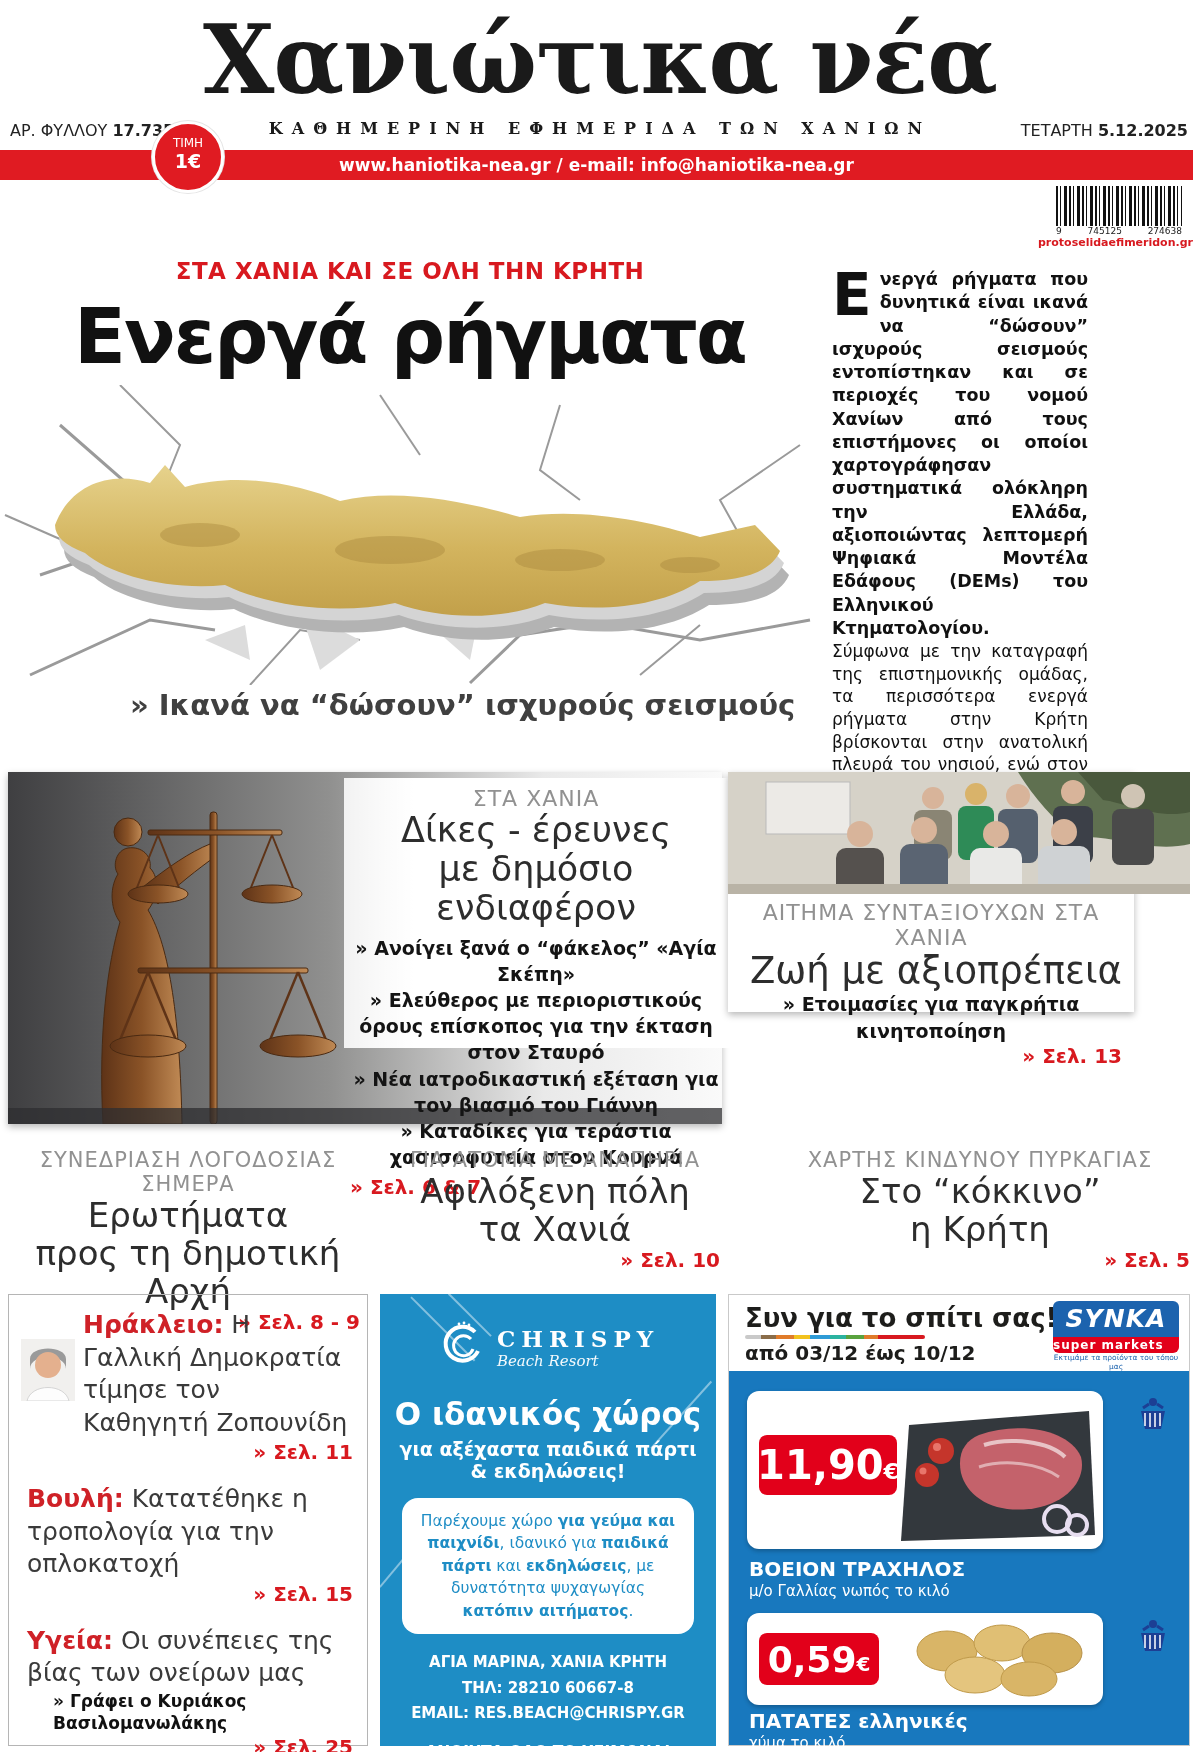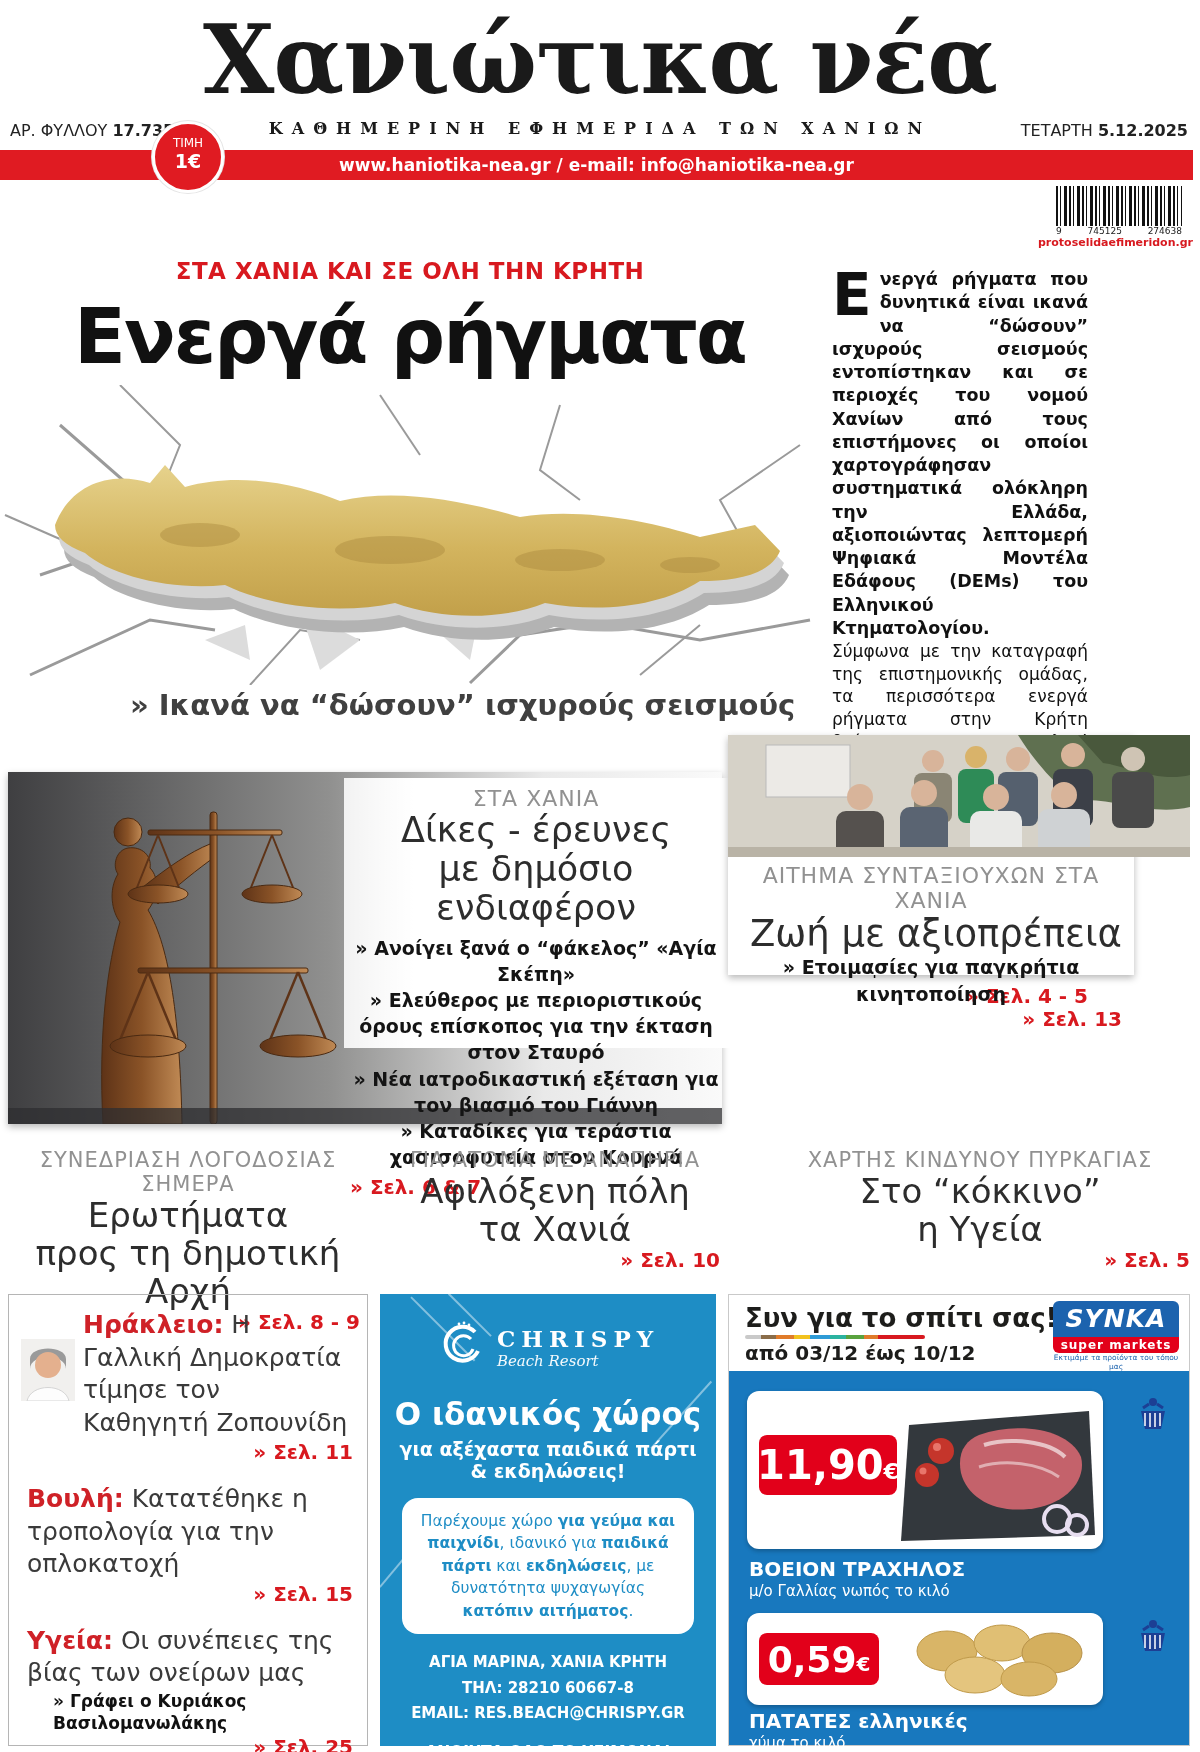--- a/index.html
+++ b/index.html
@@ -46,21 +46,21 @@
   .sy-head{font-weight:800;font-size:26px;color:#1d1d1b;}
   .sy-dates{font-weight:bold;font-size:20px;color:#1d1d1b;}
   .sy-line{height:4px;border-radius:2px;background:linear-gradient(90deg,#c9c9c9 0 9%,#8a6d4a 9% 17%,#e07b2a 17% 27%,#f2c21e 27% 36%,#2e9bd6 36% 47%,#2bb3a0 47% 56%,#59a33e 56% 66%,#e07b2a 66% 74%,#d8191f 74% 100%);}
   .sy-card{background:#fff;border-radius:12px;box-shadow:0 2px 4px rgba(0,0,0,.25);}
   .sy-badge{background:#e2001a;color:#fff;font-weight:800;border-radius:8px;display:flex;align-items:center;justify-content:center;}
   .sy-caption{color:#fff;line-height:1.25;}
   .sy-caption .nm{font-weight:bold;font-size:20px;}
   .sy-caption .ds{font-size:15px;}
   .sy-logo-top{background:#1c63ae;color:#fff;font-weight:800;font-style:italic;text-align:center;
                border-radius:6px 6px 0 0;font-size:25px;letter-spacing:1px;line-height:36px;}
-  .sy-logo-red{background:#e2001a;color:#fff;text-align:center;font-size:12px;font-weight:bold;
+  .sy-logo-red{background:#e2001a;color:#fff;font-size:12px;font-weight:bold;
                border-radius:0 0 6px 6px;line-height:16px;letter-spacing:1px;}
   .sy-tag{color:#1c63ae;font-size:7.5px;text-align:center;}
 </style>
 </head>
 <body>
 
 <div id="page">
 
   <div class="abs" style="left:0;top:0;width:1200px;height:240px;">
     <div class="abs mast-title" style="left:0;right:0;top:6px;text-align:center;">Χανιώτικα νέα</div>
@@ -182,21 +182,21 @@
       <div class="hl-light" style="font-size:35px;">Δίκες - έρευνες</div>
       <div class="hl-light" style="font-size:35px;">με δημόσιο ενδιαφέρον</div>
       <div class="bullets" style="margin-top:6px;">» Ανοίγει ξανά ο “φάκελος” «Αγία Σκέπη»</div>
       <div class="bullets">» Ελεύθερος με περιοριστικούς όρους επίσκοπος για την έκταση στον Σταυρό</div>
       <div class="bullets">» Νέα ιατροδικαστική εξέταση για τον βιασμό του Γιάννη</div>
       <div class="bullets">» Καταδίκες για τεράστια χασισοφυτεία στον Κουρνά</div>
       <div class="pageref" style="margin-top:4px;">» Σελ. 6 &amp; 7</div>
     </div>
   </div>
 
-  <div class="abs card" style="left:728px;top:735px;width:406px;height:240px;">
+  <div class="abs card" style="left:728px;top:772px;width:406px;height:240px;">
     <div style="width:462px;height:122px;overflow:hidden;">
       <svg width="462" height="122" viewBox="0 0 462 122">
         <rect width="462" height="122" fill="#d6d2c8"></rect>
         <path d="M290,0 H462 V72 C420,82 378,60 348,66 C326,48 306,26 290,0 Z" fill="#5f7050"></path>
         <path d="M350,0 H462 V40 C430,48 395,30 375,28 Z" fill="#49583c"></path>
         <rect x="38" y="10" width="84" height="52" fill="#eceae6" stroke="#b9b9b9"></rect>
         <g>
           <circle cx="205" cy="26" r="11" fill="#d8b49a"></circle>
             <rect x="186" y="38" width="38" height="50" rx="8" fill="#8a8574"></rect>
           <circle cx="248" cy="22" r="11" fill="#d9b36a"></circle>
@@ -237,21 +237,21 @@
   </div>
   <div class="abs" style="left:390px;top:1148px;width:330px;">
     <div class="kicker-gray" style="font-size:21px;">ΓΙΑ ΑΤΟΜΑ ΜΕ ΑΝΑΠΗΡΙΑ</div>
     <div class="hl-light" style="font-size:34px;">Αφιλόξενη πόλη</div>
     <div class="hl-light" style="font-size:34px;">τα Χανιά</div>
     <div class="pageref" style="text-align:right;">» Σελ. 10</div>
   </div>
   <div class="abs" style="left:770px;top:1148px;width:420px;">
     <div class="kicker-gray" style="font-size:21px;">ΧΑΡΤΗΣ ΚΙΝΔΥΝΟΥ ΠΥΡΚΑΓΙΑΣ</div>
     <div class="hl-light" style="font-size:34px;">Στο “κόκκινο”</div>
-    <div class="hl-light" style="font-size:34px;">η Υγεία</div>
+    <div class="hl-light" style="font-size:34px;">η Κρήτη</div>
     <div class="pageref" style="text-align:right;">» Σελ. 5</div>
   </div>
 
   <div class="abs" style="left:8px;top:1294px;width:360px;height:452px;border:1px solid #b5b5b5;padding:14px 14px 0 18px;box-sizing:border-box;font-size:25px;line-height:1.3;">
     <div>
       <span style="float:left;margin:30px 8px 0 -6px;">
         <svg width="54" height="62" viewBox="0 0 54 62">
           <rect width="54" height="62" fill="#f1f0ee"></rect>
           <path d="M9,20 C9,6 45,6 45,20 L45,30 C45,14 9,14 9,30 Z" fill="#9a9a9a"></path>
           <circle cx="27" cy="26" r="13" fill="#e4b08e"></circle>

